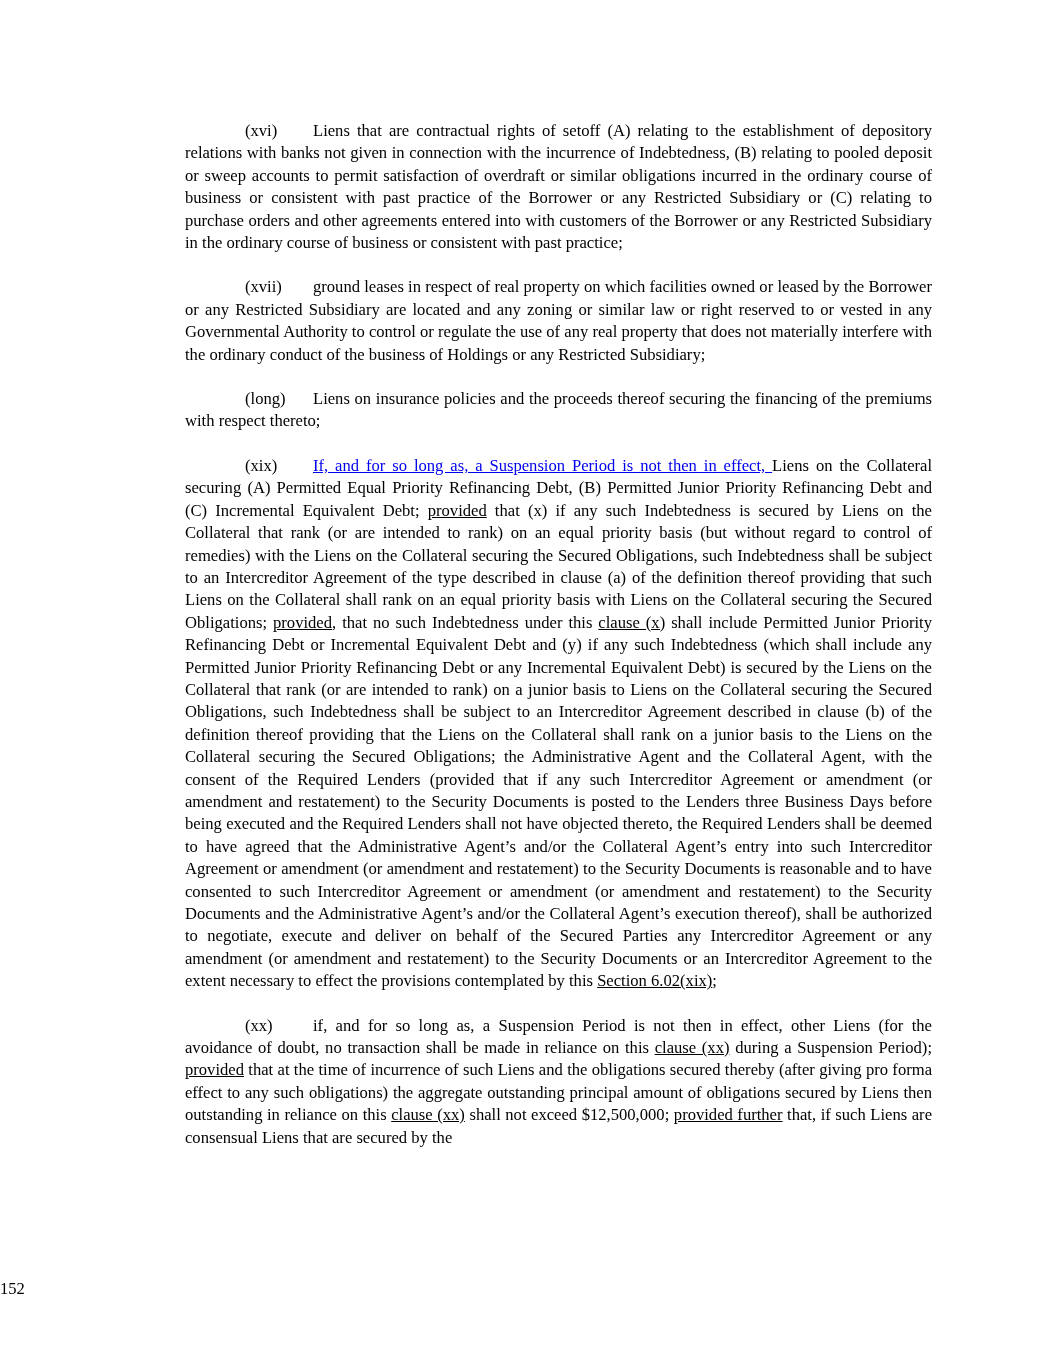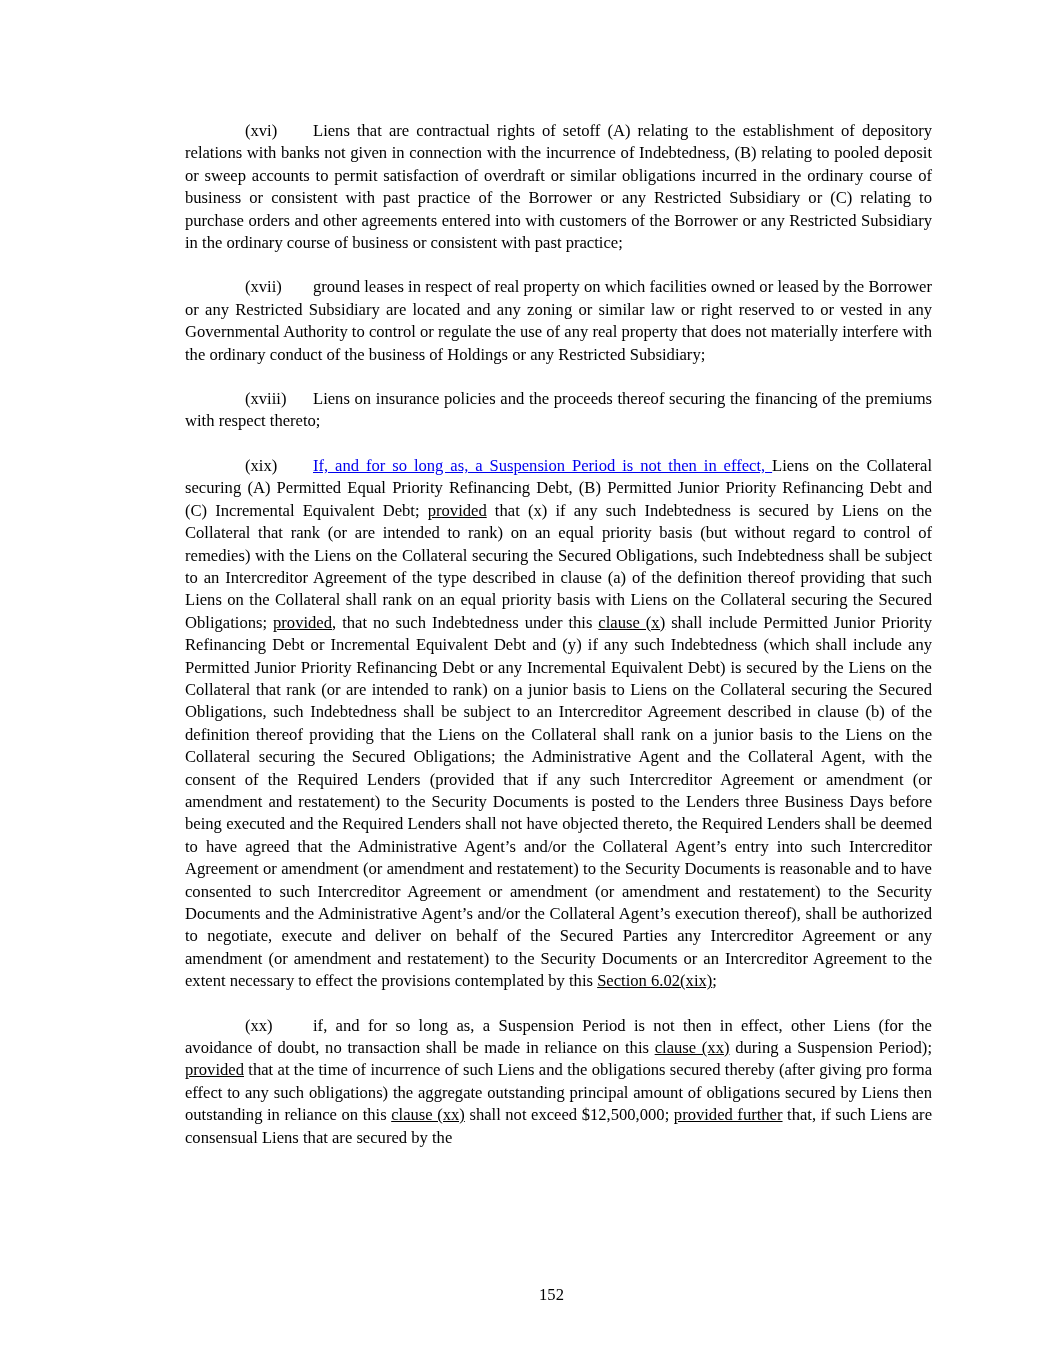--- a/index.html
+++ b/index.html
@@ -31,38 +31,36 @@
   .pnum {
     display: inline-block;
     width: 68px;
     text-indent: 0;
   }
   .run { }
   .u { text-decoration: underline; margin-top: 8px; }
   .ins { color: var(--ins); text-decoration: underline; }
   .page-number {
     position: absolute;
-    bottom: 60px;
+    bottom: 66px;
     left: 0;
     right: 0;
-    text-align: center;
     font-size: 16.6px;
-    margin-left: 48px;
   }
 </style>
 </head>
 <body>
 
 <div class="page">
 
   <p class="para"><span class="pnum">(xvi)</span><span class="run">Liens that are contractual rights of setoff (A) relating to the establishment of depository relations with banks not given in connection with the incurrence of Indebtedness, (B) relating to pooled deposit or sweep accounts to permit satisfaction of overdraft or similar obligations incurred in the ordinary course of business or consistent with past practice of the Borrower or any Restricted Subsidiary or (C) relating to purchase orders and other agreements entered into with customers of the Borrower or any Restricted Subsidiary in the ordinary course of business or consistent with past practice;</span></p>
 
   <p class="para"><span class="pnum">(xvii)</span><span class="run">ground leases in respect of real property on which facilities owned or leased by the Borrower or any Restricted Subsidiary are located and any zoning or similar law or right reserved to or vested in any Governmental Authority to control or regulate the use of any real property that does not materially interfere with the ordinary conduct of the business of Holdings or any Restricted Subsidiary;</span></p>
 
-  <p class="para"><span class="pnum">(xviii)</span><span class="run">Liens on insurance policies and the proceeds thereof securing the financing of the premiums with respect thereto;</span></p>
+  <p class="para"><span class="pnum">(long)</span><span class="run">Liens on insurance policies and the proceeds thereof securing the financing of the premiums with respect thereto;</span></p>
 
   <p class="para"><span class="pnum">(xix)</span><span class="run ins">If, and for so long as, a Suspension Period is not then in effect, </span><span class="run">Liens on the Collateral securing (A) Permitted Equal Priority Refinancing Debt, (B) Permitted Junior Priority Refinancing Debt and (C) Incremental Equivalent Debt; </span><span class="run u">provided</span><span class="run"> that (x) if any such Indebtedness is secured by Liens on the Collateral that rank (or are intended to rank) on an equal priority basis (but without regard to control of remedies) with the Liens on the Collateral securing the Secured Obligations, such Indebtedness shall be subject to an Intercreditor Agreement of the type described in clause (a) of the definition thereof providing that such Liens on the Collateral shall rank on an equal priority basis with Liens on the Collateral securing the Secured Obligations; </span><span class="run u">provided</span><span class="run">, that no such Indebtedness under this </span><span class="run u">clause (x)</span><span class="run"> shall include Permitted Junior Priority Refinancing Debt or Incremental Equivalent Debt and (y) if any such Indebtedness (which shall include any Permitted Junior Priority Refinancing Debt or any Incremental Equivalent Debt) is secured by the Liens on the Collateral that rank (or are intended to rank) on a junior basis to Liens on the Collateral securing the Secured Obligations, such Indebtedness shall be subject to an Intercreditor Agreement described in clause (b) of the definition thereof providing that the Liens on the Collateral shall rank on a junior basis to the Liens on the Collateral securing the Secured Obligations; the Administrative Agent and the Collateral Agent, with the consent of the Required Lenders (provided that if any such Intercreditor Agreement or amendment (or amendment and restatement) to the Security Documents is posted to the Lenders three Business Days before being executed and the Required Lenders shall not have objected thereto, the Required Lenders shall be deemed to have agreed that the Administrative Agent’s and/or the Collateral Agent’s entry into such Intercreditor Agreement or amendment (or amendment and restatement) to the Security Documents is reasonable and to have consented to such Intercreditor Agreement or amendment (or amendment and restatement) to the Security Documents and the Administrative Agent’s and/or the Collateral Agent’s execution thereof), shall be authorized to negotiate, execute and deliver on behalf of the Secured Parties any Intercreditor Agreement or any amendment (or amendment and restatement) to the Security Documents or an Intercreditor Agreement to the extent necessary to effect the provisions contemplated by this </span><span class="run u">Section 6.02(xix)</span><span class="run">;</span></p>
 
   <p class="para"><span class="pnum">(xx)</span><span class="run">if, and for so long as, a Suspension Period is not then in effect, other Liens (for the avoidance of doubt, no transaction shall be made in reliance on this </span><span class="run u">clause (xx)</span><span class="run"> during a Suspension Period); </span><span class="run u">provided</span><span class="run"> that at the time of incurrence of such Liens and the obligations secured thereby (after giving pro forma effect to any such obligations) the aggregate outstanding principal amount of obligations secured by Liens then outstanding in reliance on this </span><span class="run u">clause (xx)</span><span class="run"> shall not exceed $12,500,000; </span><span class="run u">provided further</span><span class="run"> that, if such Liens are consensual Liens that are secured by the</span></p>
 
   <div class="page-number">152</div>
 
 </div>
 
 </body></html>

